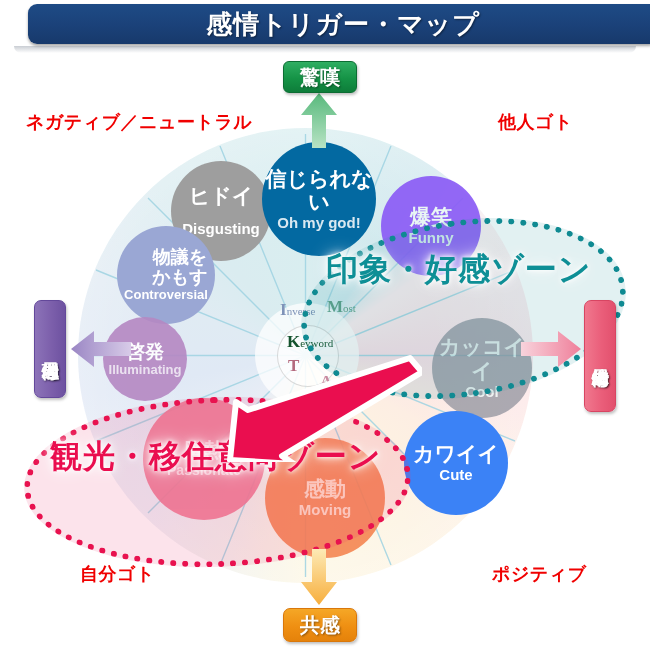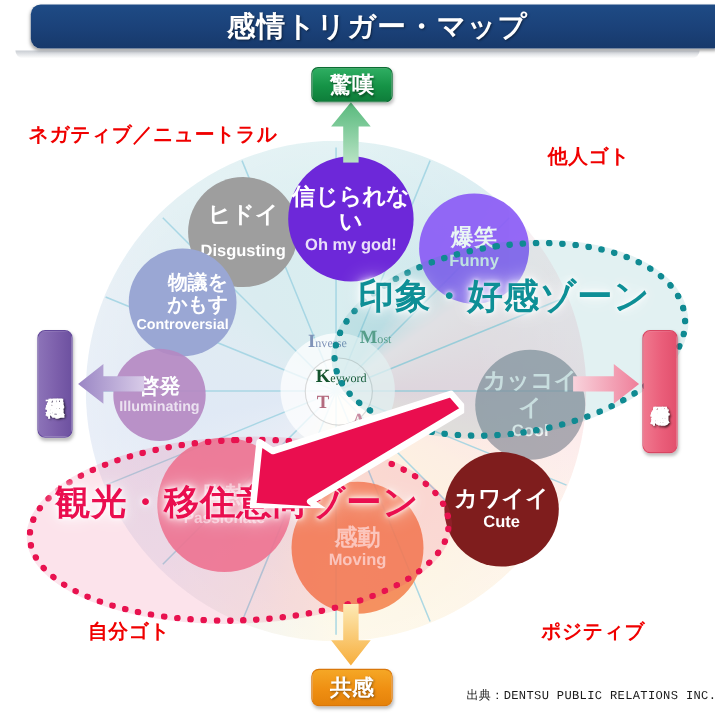--- a/index.html
+++ b/index.html
@@ -30,21 +30,21 @@
     background:linear-gradient(180deg,rgba(120,130,145,.40),rgba(255,255,255,0));
     border-radius:0 0 9px 9px;
   }
 
   
   .corner-label{
     position:absolute;color:#f00000;font-size:18px;font-weight:bold;
     white-space:nowrap;letter-spacing:.5px;
   }
   #lbl-neg{left:26px;top:110px;}
-  #lbl-others{left:498px;top:110px;margin-top:20px;}
+  #lbl-others{left:498px;top:110px;}
   #lbl-self{left:80px;top:562px;}
   #lbl-pos{left:492px;top:562px;}
 
   
   .badge{
     position:absolute;display:flex;align-items:center;justify-content:center;
     color:#fff;font-weight:bold;text-shadow:1px 1px 2px rgba(0,0,0,.4);
     box-shadow:1px 2px 3px rgba(0,0,0,.25);
   }
   #badge-top{
@@ -101,42 +101,42 @@
     position:absolute;border-radius:50%;
     display:flex;flex-direction:column;align-items:center;justify-content:center;
     text-align:center;line-height:1.12;
   }
   .bubble .ja{color:#ffffff;font-weight:bold;}
   .bubble .en{color:#ffffff;font-weight:bold;}
 
   #b-disgusting{left:171px;top:161px;width:100px;height:100px;background:#9e9e9e;}
   #b-disgusting .ja{font-size:21px;} #b-disgusting .en{font-size:15px;margin-top:14px;}
 
-  #b-ohmygod{left:262px;top:142px;width:114px;height:114px;background:#6d28d9;}
+  #b-ohmygod{left:262px;top:142px;width:114px;height:114px;background:#0369a1;}
   #b-ohmygod .ja{font-size:21px;} #b-ohmygod .en{font-size:15px;margin-top:1px;opacity:.85;}
 
   #b-funny{left:381px;top:176px;width:100px;height:100px;background:#8b5cf6;opacity:.92;}
   #b-funny .ja{font-size:21px;color:#eaf7f5;} #b-funny .en{font-size:15px;margin-top:2px;color:#d6efec;text-align:right;}
 
   #b-controversial{left:117px;top:226px;width:98px;height:98px;background:#9aa7d4;}
   #b-controversial .ja{font-size:18px;padding-left:28px;} #b-controversial .en{font-size:13px;margin-top:1px;}
 
   #b-illuminating{left:103px;top:317px;width:84px;height:84px;background:#b588c3;opacity:.9;}
   #b-illuminating .ja{font-size:19px;} #b-illuminating .en{font-size:13px;margin-top:1px;opacity:.75;}
 
   #b-cool{left:432px;top:318px;width:100px;height:100px;background:#8d909b;opacity:.72;}
   #b-cool .ja{font-size:21px;color:#d9ecea;} #b-cool .en{font-size:15px;margin-top:2px;color:#eaf6f4;}
 
   #b-muneatsu{left:143px;top:398px;width:122px;height:122px;background:#ef7d97;opacity:.9;}
   #b-muneatsu .ja{font-size:20px;color:#fbd3dd;} #b-muneatsu .en{font-size:14px;margin-top:2px;color:#fbd3dd;}
 
   #b-moving{left:265px;top:438px;width:120px;height:120px;background:#f5834e;opacity:.88;}
   #b-moving .ja{font-size:21px;color:#ffd9c6;} #b-moving .en{font-size:15px;margin-top:2px;color:#ffd9c6;}
 
-  #b-cute{left:404px;top:411px;width:104px;height:104px;background:#7f1d1d;}
+  #b-cute{left:404px;top:411px;width:104px;height:104px;background:#3b82f6;}
   #b-cute .ja{font-size:21px;} #b-cute .en{font-size:15px;margin-top:2px;}
 
   
   #hub{
     position:absolute;left:255px;top:303px;width:104px;height:104px;border-radius:50%;
     background:rgba(255,255,255,.72);
   }
   #hub-inner{
     position:absolute;left:277px;top:325px;width:60px;height:60px;border-radius:50%;
     background:rgba(255,255,255,.55);border:1px solid rgba(150,150,150,.35);
@@ -327,15 +327,14 @@
       </linearGradient>
     </defs>
     <polygon points="61,19 38,1 38,12 1,12 1,26 38,26 38,37" fill="url(#gRt)"></polygon>
   </svg>
 
   <div class="badge" id="badge-top">驚嘆</div>
   <div class="badge" id="badge-bottom">共感</div>
   <div class="badge" id="badge-left">理性的思考</div>
   <div class="badge" id="badge-right">情緒的思考</div>
 
-  <div id="source">出典：DENTSU PUBLIC RELATIONS INC.</div>
 
 </div>
 
 </body></html>

